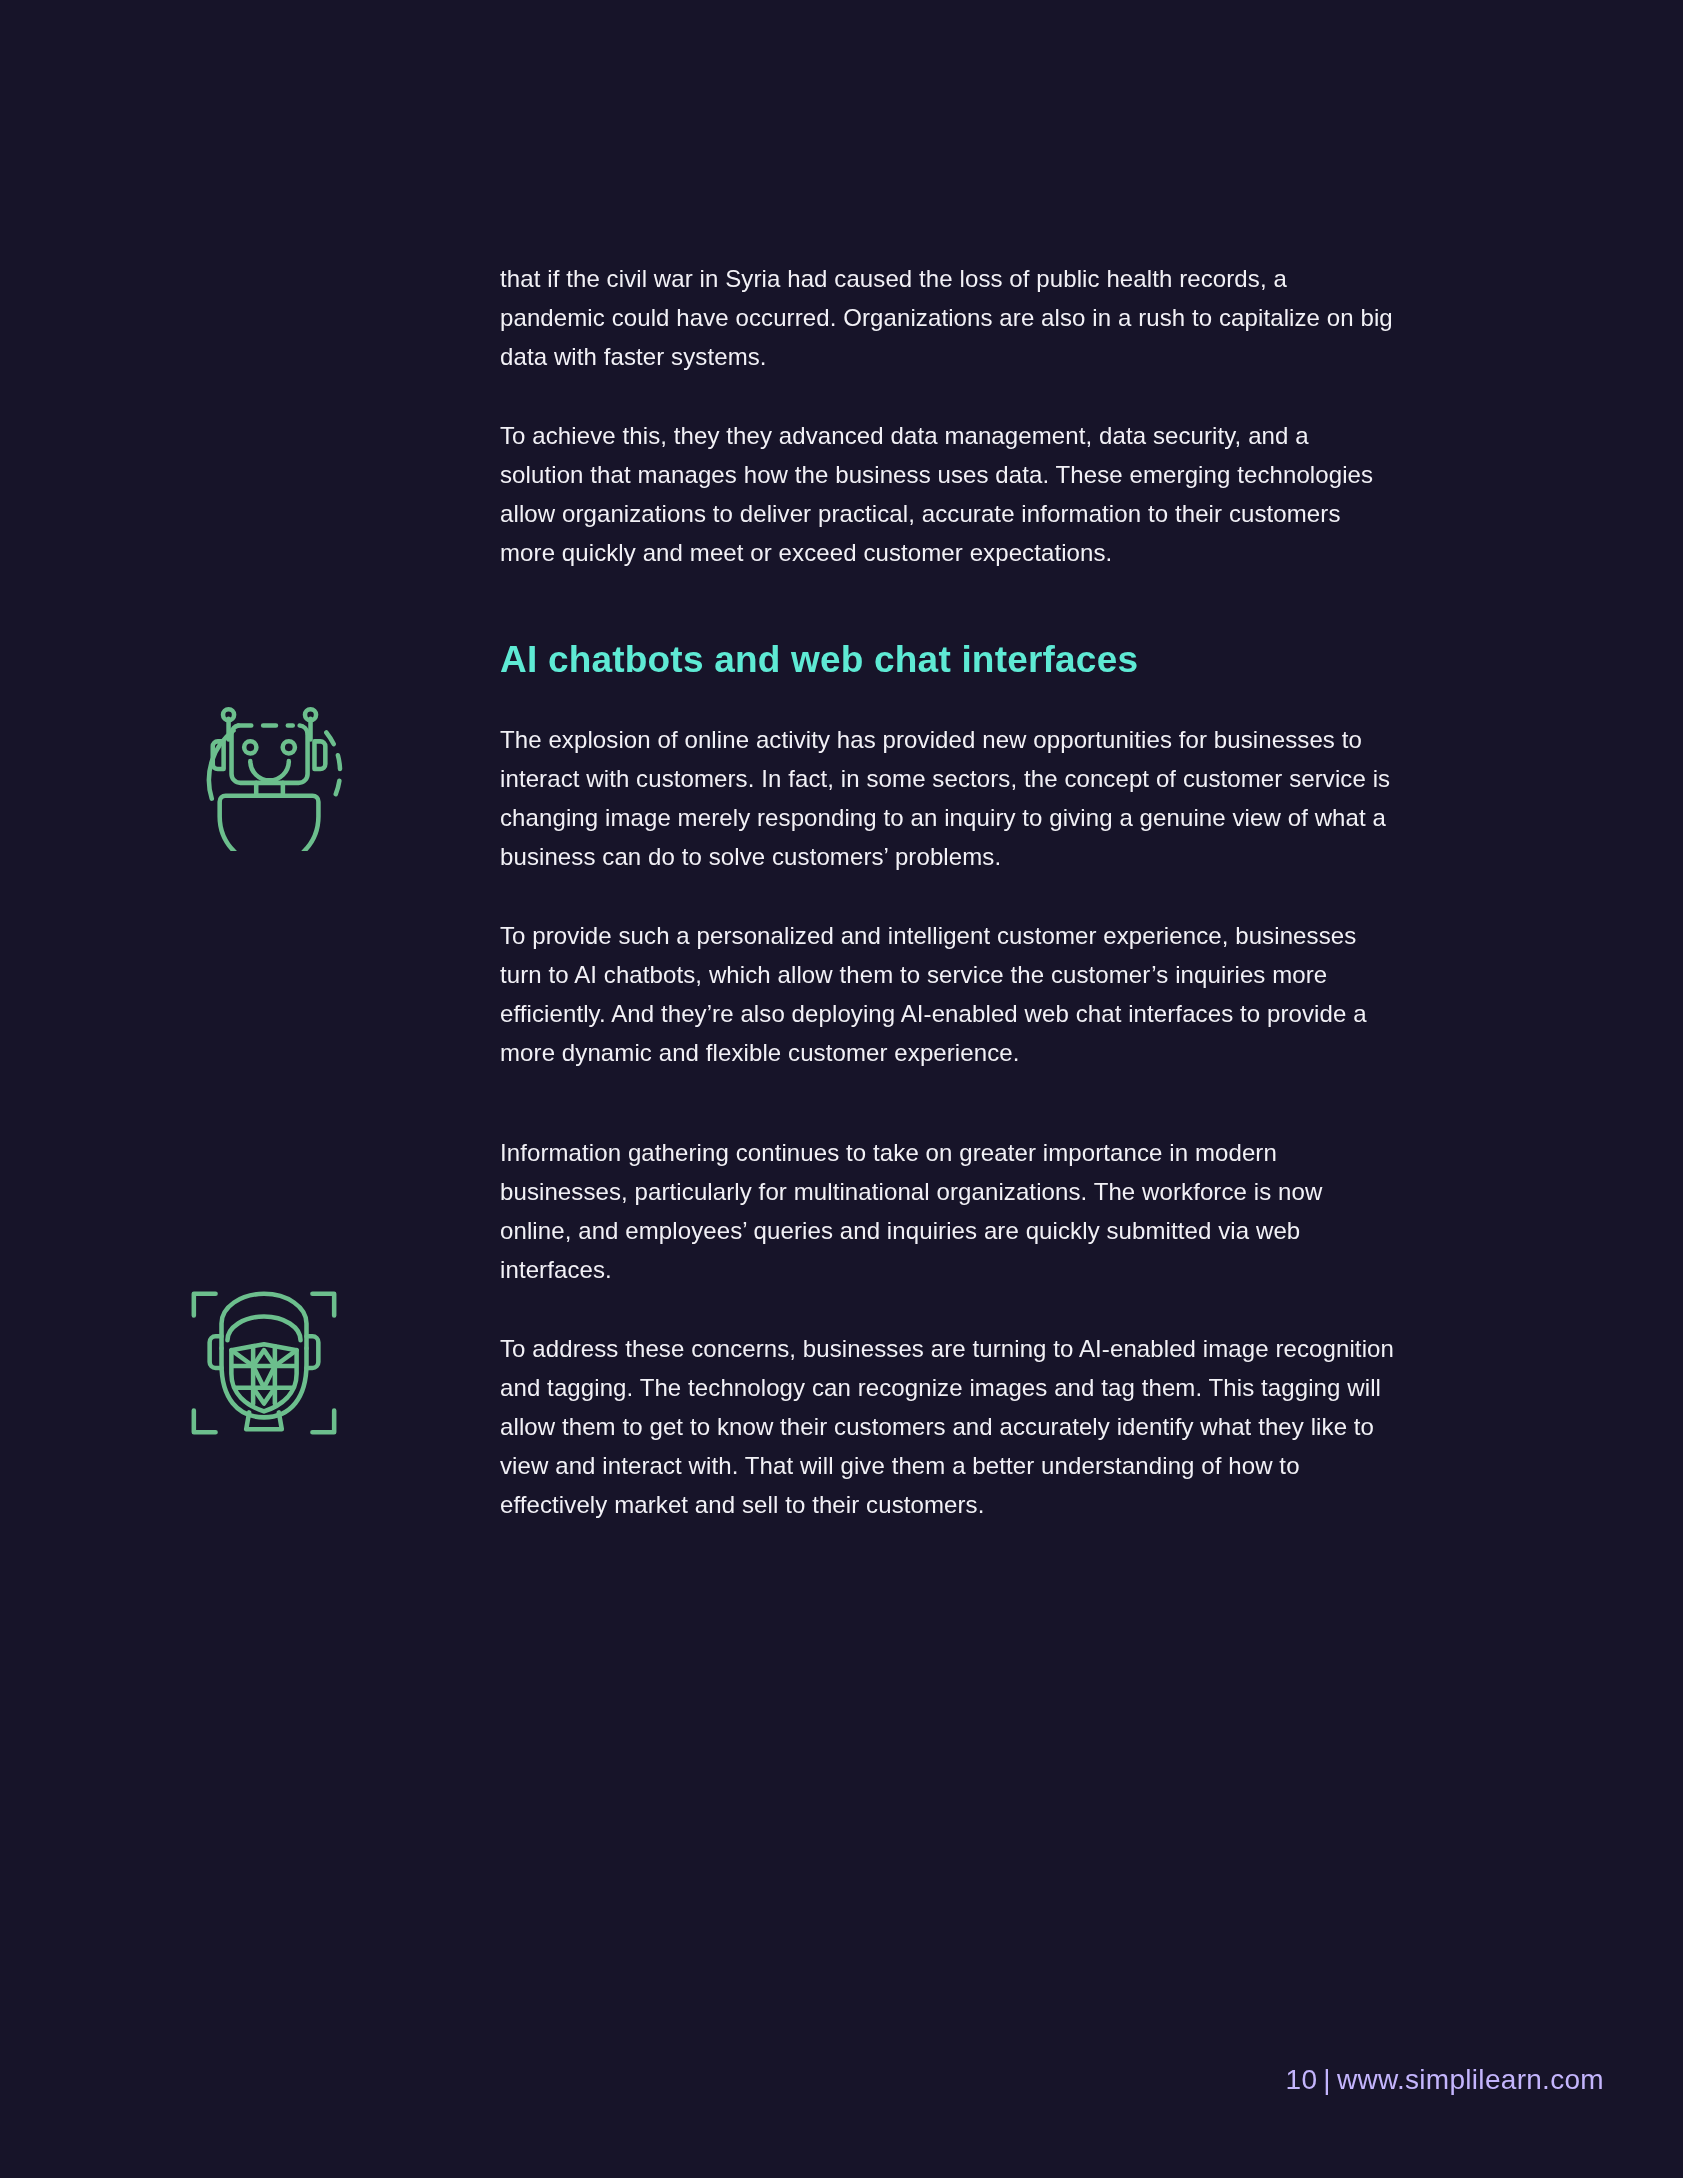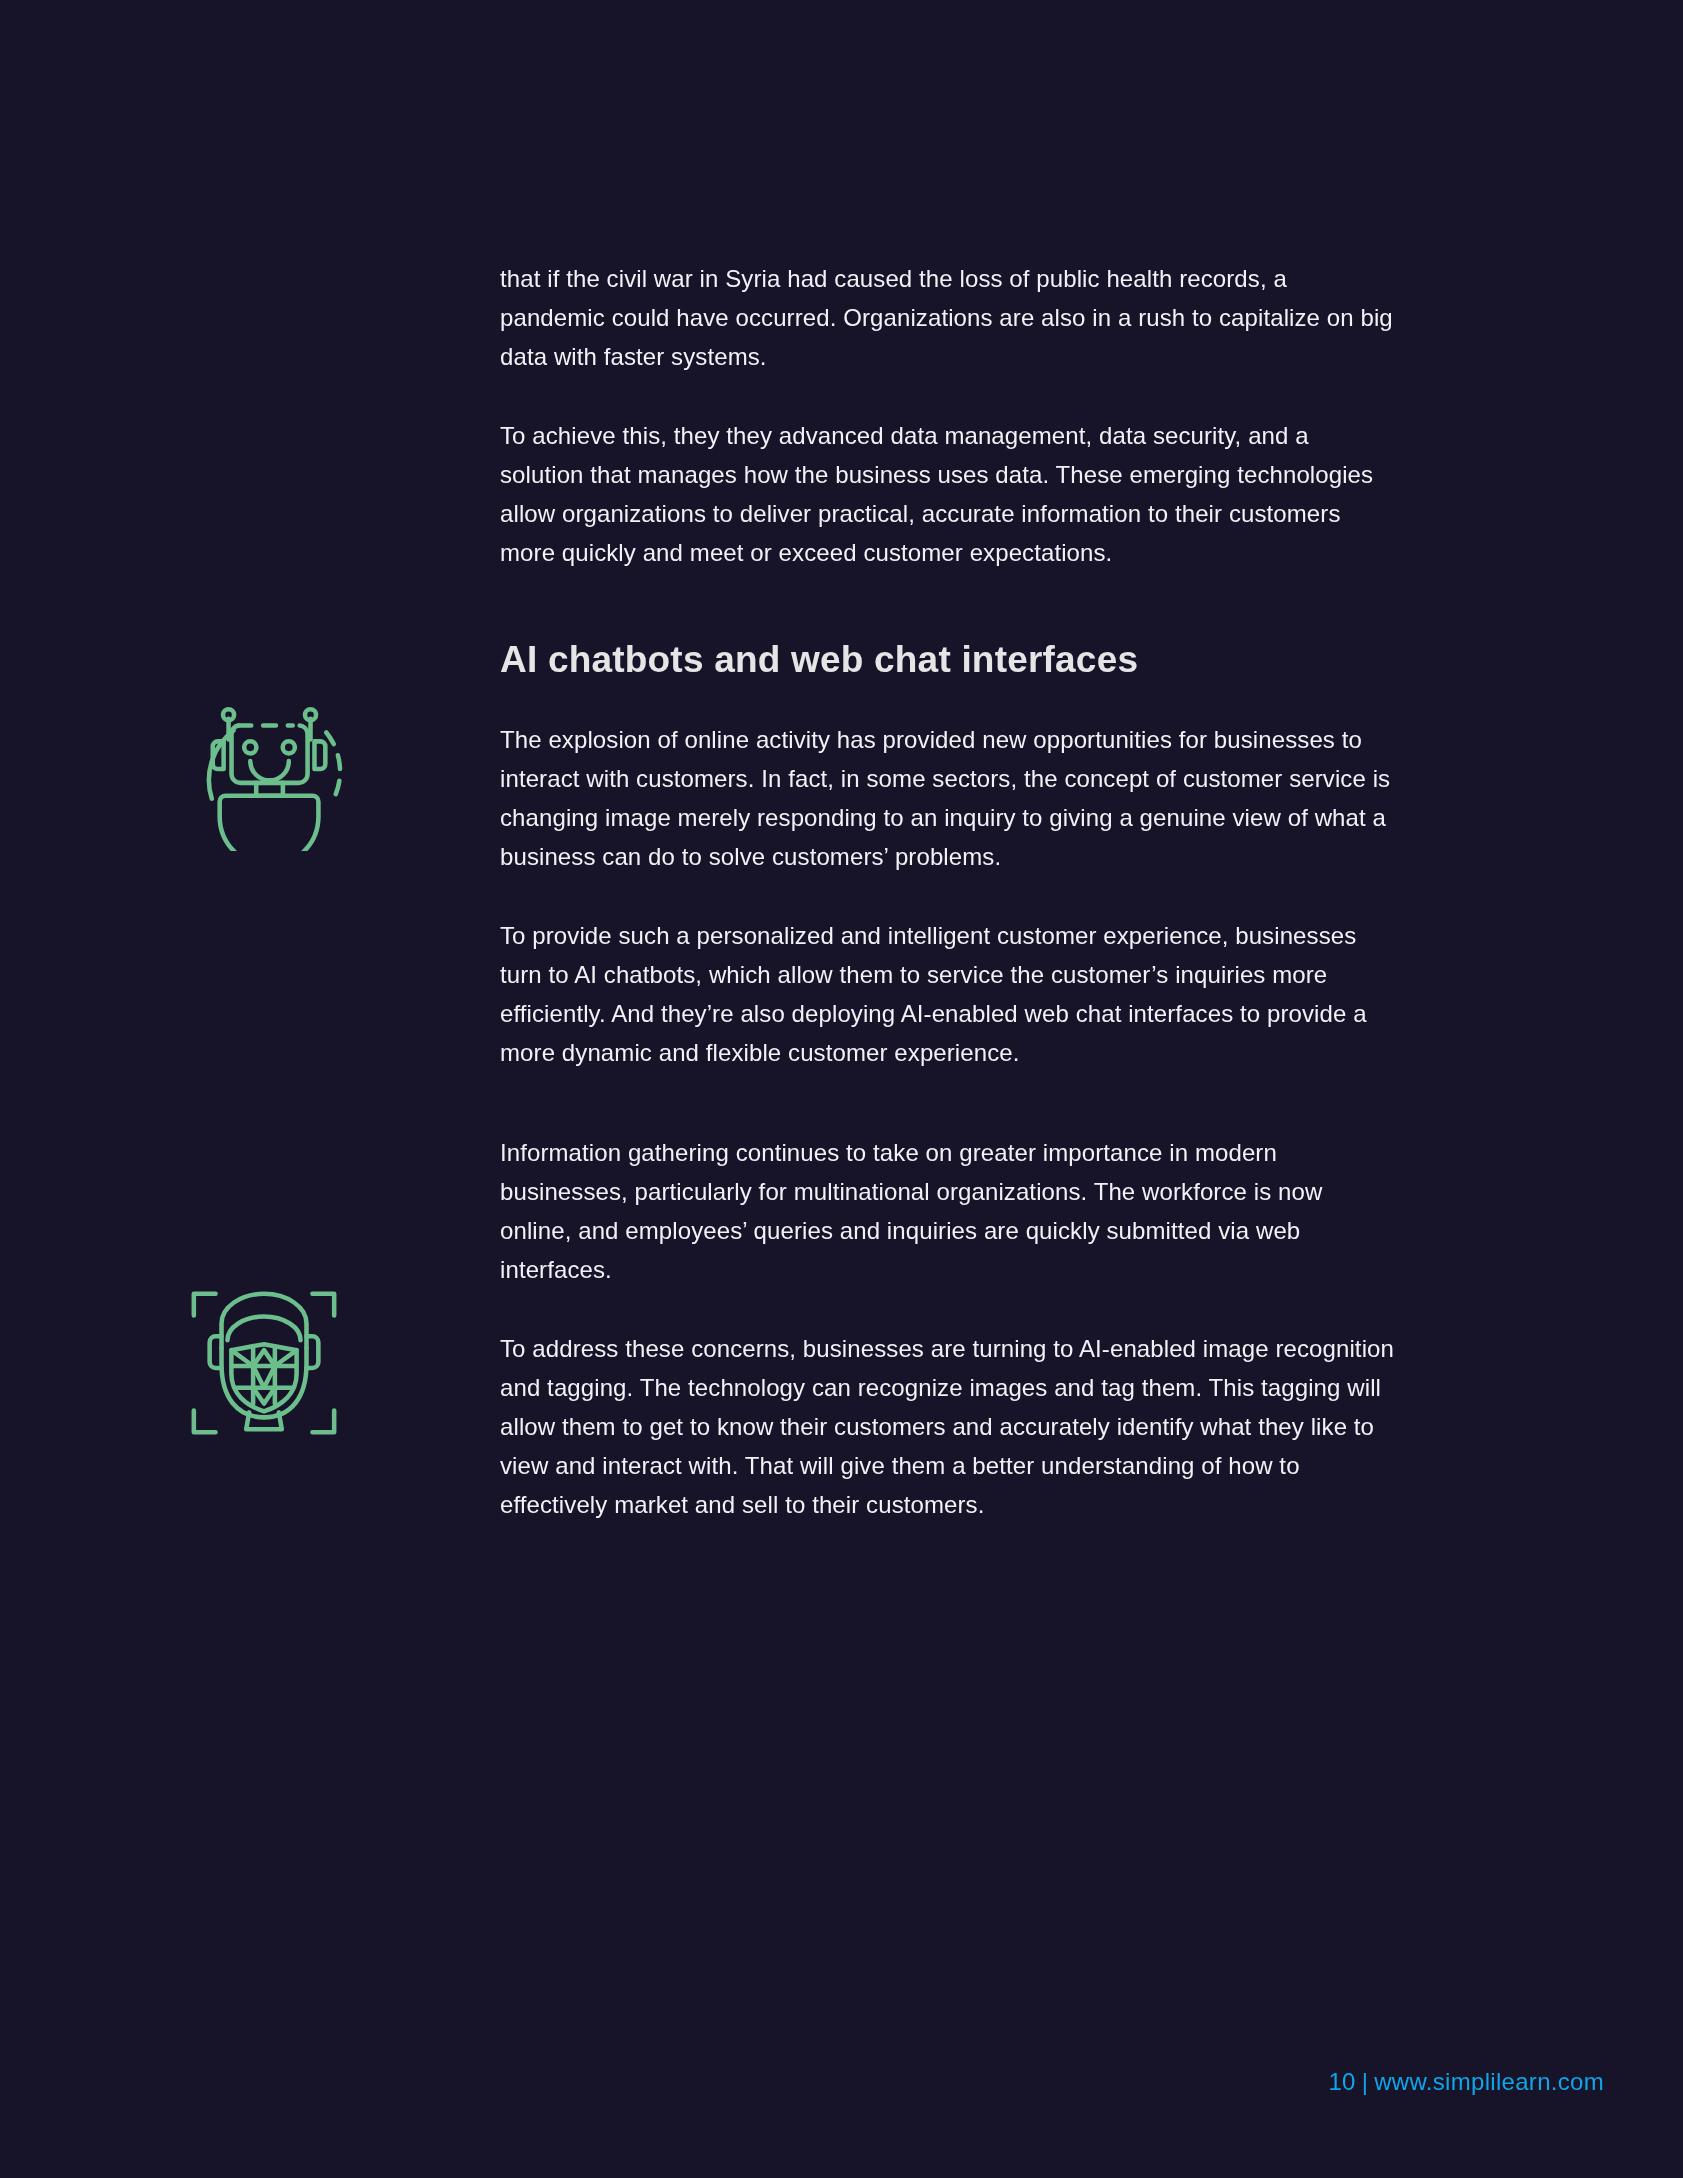--- a/index.html
+++ b/index.html
@@ -38,21 +38,21 @@
     font-weight: 400;
   }
   p.body-text:last-child { margin-bottom: 0; }
 
   
   .section {
     position: relative;
     margin-top: 61px;
   }
   .section-heading {
-    color: #e5e5e5;
+    color: #5eead4;
     font-size: 37px;
     line-height: 53px;
     font-weight: 700;
     letter-spacing: 0.2px;
     margin: 0 0 34px 0;
   }
   .section-body p.body-text {
     margin-bottom: 40px;
   }
   .section-body p.body-text:last-child { margin-bottom: 0; margin-top: 9px; }
@@ -64,22 +64,22 @@
     height: 158px;
   }
   #robot-slot { left: 194px; top: 693px; }
   #face-slot  { left: 180px; top: 1279px; }
 
   
   .footer {
     position: absolute;
     right: 79px;
     bottom: 82px;
-    color: #0ea5e9;
-    font-size: 24px;
+    color: #c4b5fd;
+    font-size: 28px;
     letter-spacing: 0.3px;
     white-space: nowrap;
   }
   .footer .sep { padding: 0 6px; }
 </style>
 </head>
 <body>
 
 <div class="page">
 

